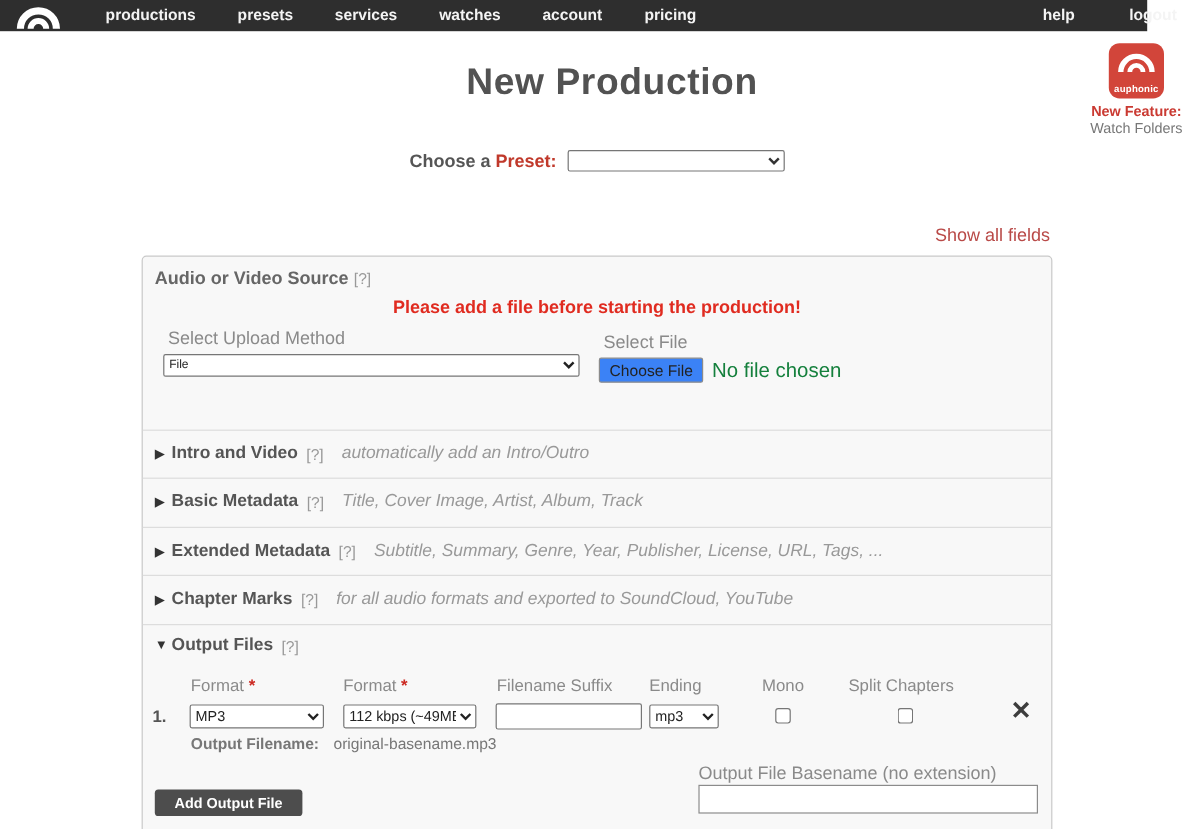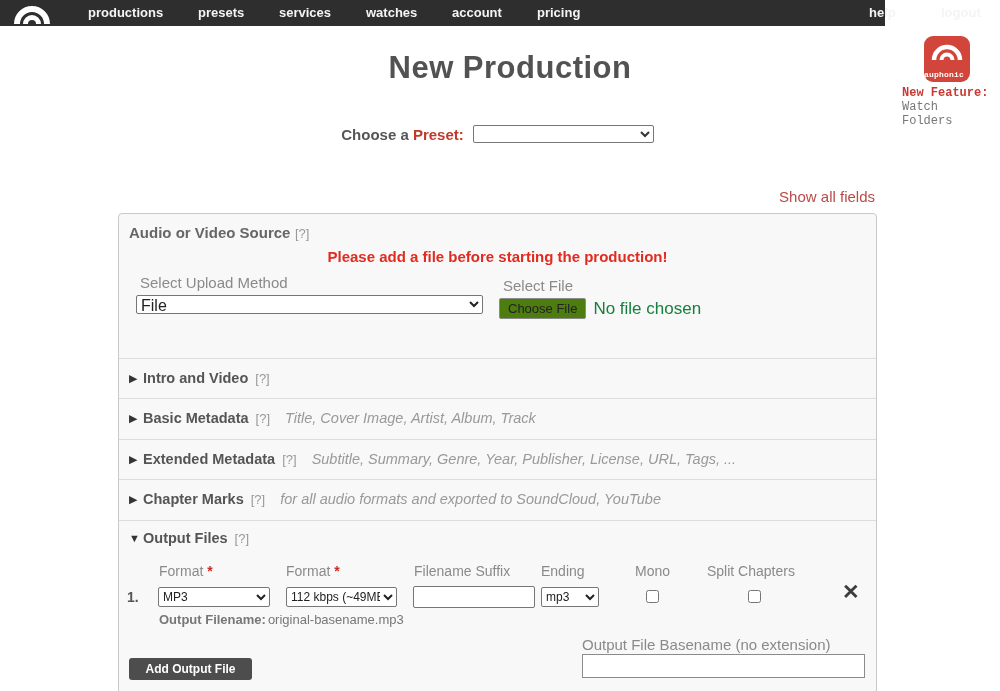--- a/index.html
+++ b/index.html
@@ -1,29 +1,29 @@
 <!DOCTYPE html>
 <html><head>
 <meta charset="utf-8">
 <style>
   * { margin:0; padding:0; box-sizing:border-box; }
   html,body { background:#fff; }
   body { font-family:"Liberation Sans", sans-serif; }
   .viewport { position:relative; width:1000px; height:691px; overflow:hidden; background:#fff; }
 
   
-  .topnav { position:absolute; left:0; top:0; width:885px; height:26px; background:#2e2e2e; }
+  .topnav { position:absolute; left:0; top:0; width:956px; height:26px; background:#2e2e2e; }
   .nav-logo { position:absolute; left:10px; top:2px; width:44px; height:24px; cursor:pointer; }
   .nav-item { position:absolute; top:0; height:26px; line-height:26px; color:#f4f4f4; font-size:13px; font-weight:bold; cursor:pointer; }
   .nav-item.n0 { left:88px; }  .nav-item.n1 { left:198px; } .nav-item.n2 { left:279px; }
   .nav-item.n3 { left:366px; } .nav-item.n4 { left:452px; } .nav-item.n5 { left:537px; }
   .nav-item.help { left:869px; } .nav-item.logout { left:941px; }
 
   
-  .feature { position:absolute; right:8px; top:36px; width:90px; cursor:pointer;font-family:Liberation Mono, monospace; }
+  .feature { position:absolute; right:8px; top:36px; width:90px; text-align:center; cursor:pointer; }
   .app-icon { width:46px; height:46px; margin:0 auto; background:#d2453a; border-radius:9px; position:relative; }
   .app-icon svg { position:absolute; left:5px; top:6px; }
   .app-icon .brand { position:absolute; left:0; right:0; bottom:3px; color:#fff; font-size:8px; font-weight:bold; letter-spacing:.2px; }
   .feature-line1 { margin-top:4px; font-size:12px; font-weight:bold; color:#ca3a32; }
   .feature-line2 { font-size:12px; color:#777; }
 
   
   .page-title { position:absolute; left:0; top:50px; width:995px; text-align:center;
     font-size:31px; font-weight:bold; color:#525252; letter-spacing:.5px;padding-left:25px; }
   .preset-row { position:absolute; left:0; top:125px; width:995px; display:flex; justify-content:center; align-items:center; gap:9px; }
@@ -40,24 +40,24 @@
   .sec-title { font-size:15px; font-weight:bold; color:#666; }
   .help-link { font-size:13px; color:#999; font-weight:normal; cursor:pointer; }
 
   
   .src-title { position:absolute; left:10px; top:10px; }
   .warning { position:absolute; left:0; top:34px; width:100%; text-align:center;
     font-size:15px; font-weight:bold; color:#e02b20; }
   .lbl { font-size:15px; color:#8a8a8a; }
   .upload-method-label { position:absolute; left:21px; top:60px; }
   .upload-method-select { position:absolute; left:17px; top:81px; width:347px; height:19px;
-    font-size:16px; border:1px solid #767676; border-radius:2px; background:#fff; color:#222; }
+    font-size:10px; border:1px solid #767676; border-radius:2px; background:#fff; color:#222; }
   .select-file-label { position:absolute; left:384px; top:63px; }
   .file-row { position:absolute; left:380px; top:84px; display:flex; align-items:center; gap:7px; }
-  .choose-file-btn { font-size:13px; color:#222; background:#4d7c0f; border:1px solid #8b8b8b; border-radius:2px;
+  .choose-file-btn { font-size:13px; color:#222; background:#3b82f6; border:1px solid #8b8b8b; border-radius:2px;
     padding:2px 8px; cursor:pointer; font-family:"Liberation Sans", sans-serif; }
   .no-file { font-size:17px; color:#15803d; }
   .current-file { position:absolute; left:380px; top:112px; font-size:14px; font-weight:bold; color:#666; }
 
   
   .collapsed-row { position:absolute; left:0; width:100%; height:40px; display:flex; align-items:center; cursor:pointer; padding-left:10px; }
   .arrow { font-size:11px; color:#333; width:14px; }
   .c-title { font-size:14.5px; font-weight:bold; color:#555; margin-right:7px; }
   .c-help { font-size:13px; color:#999; margin-right:15px; }
   .c-desc { font-size:14.5px; font-style:italic; color:#999; }
@@ -70,21 +70,21 @@
   .row-index { position:absolute; left:8px; top:375px; font-size:14px; font-weight:bold; color:#555; }
   .fmt-select { left:39px; width:112px; }
   .bitrate-select { left:167px; width:111px; }
   .suffix-input { left:294px; width:122px; height:22px; top:372px; padding:0 4px; }
   .ending-select { left:422px; width:58px; }
   .chk { position:absolute; top:376px; width:13px; height:13px; cursor:pointer; }
   .chk.mono { left:527px; }
   .chk.split { left:629px; }
   .delete-x { position:absolute; left:723px; top:366px; font-size:21px; font-weight:bold; color:#3d3d3d; cursor:pointer; }
   .outfile-line { position:absolute; left:40px; top:398px; font-size:13px; color:#777; }
-  .outfile-line b { color:#777; margin-right:2px; }
+  .outfile-line b { color:#777; margin-right:12px; }
   .basename-label { position:absolute; left:463px; top:422px; }
   .basename-input { position:absolute; left:463px; top:440px; width:283px; height:24px;
     font-size:13px; border:1px solid #8b8b8b; background:#fff; padding:0 4px; }
   .add-btn { position:absolute; left:10px; top:444px; width:123px; height:22px;
     background:#4d4d4d; color:#fff; font-size:12px; font-weight:bold; border:none; border-radius:3px;
     cursor:pointer; font-family:"Liberation Sans", sans-serif; }
 </style>
 </head>
 <body>
 
@@ -146,20 +146,21 @@
       <button class="choose-file-btn">Choose File</button>
       <span class="no-file">No file chosen</span>
     </div>
 
     <div class="divider" style="top:144px"></div>
 
     <div class="collapsed-row" style="top:144px">
       <span class="arrow">▶</span>
       <span class="c-title">Intro and Video</span>
       <span class="c-help">[?]</span>
+      <span class="c-desc">automatically add an Intro/Outro</span>
     </div>
     <div class="divider" style="top:184px"></div>
 
     <div class="collapsed-row" style="top:184px">
       <span class="arrow">▶</span>
       <span class="c-title">Basic Metadata</span>
       <span class="c-help">[?]</span>
       <span class="c-desc">Title, Cover Image, Artist, Album, Track</span>
     </div>
     <div class="divider" style="top:225px"></div>

